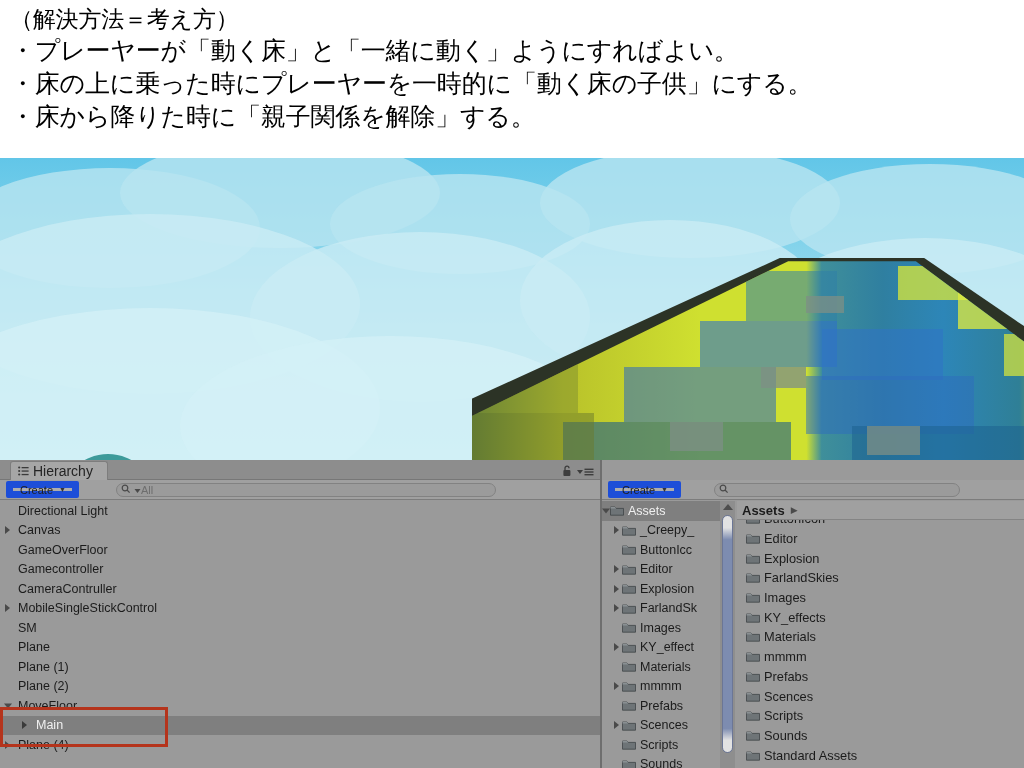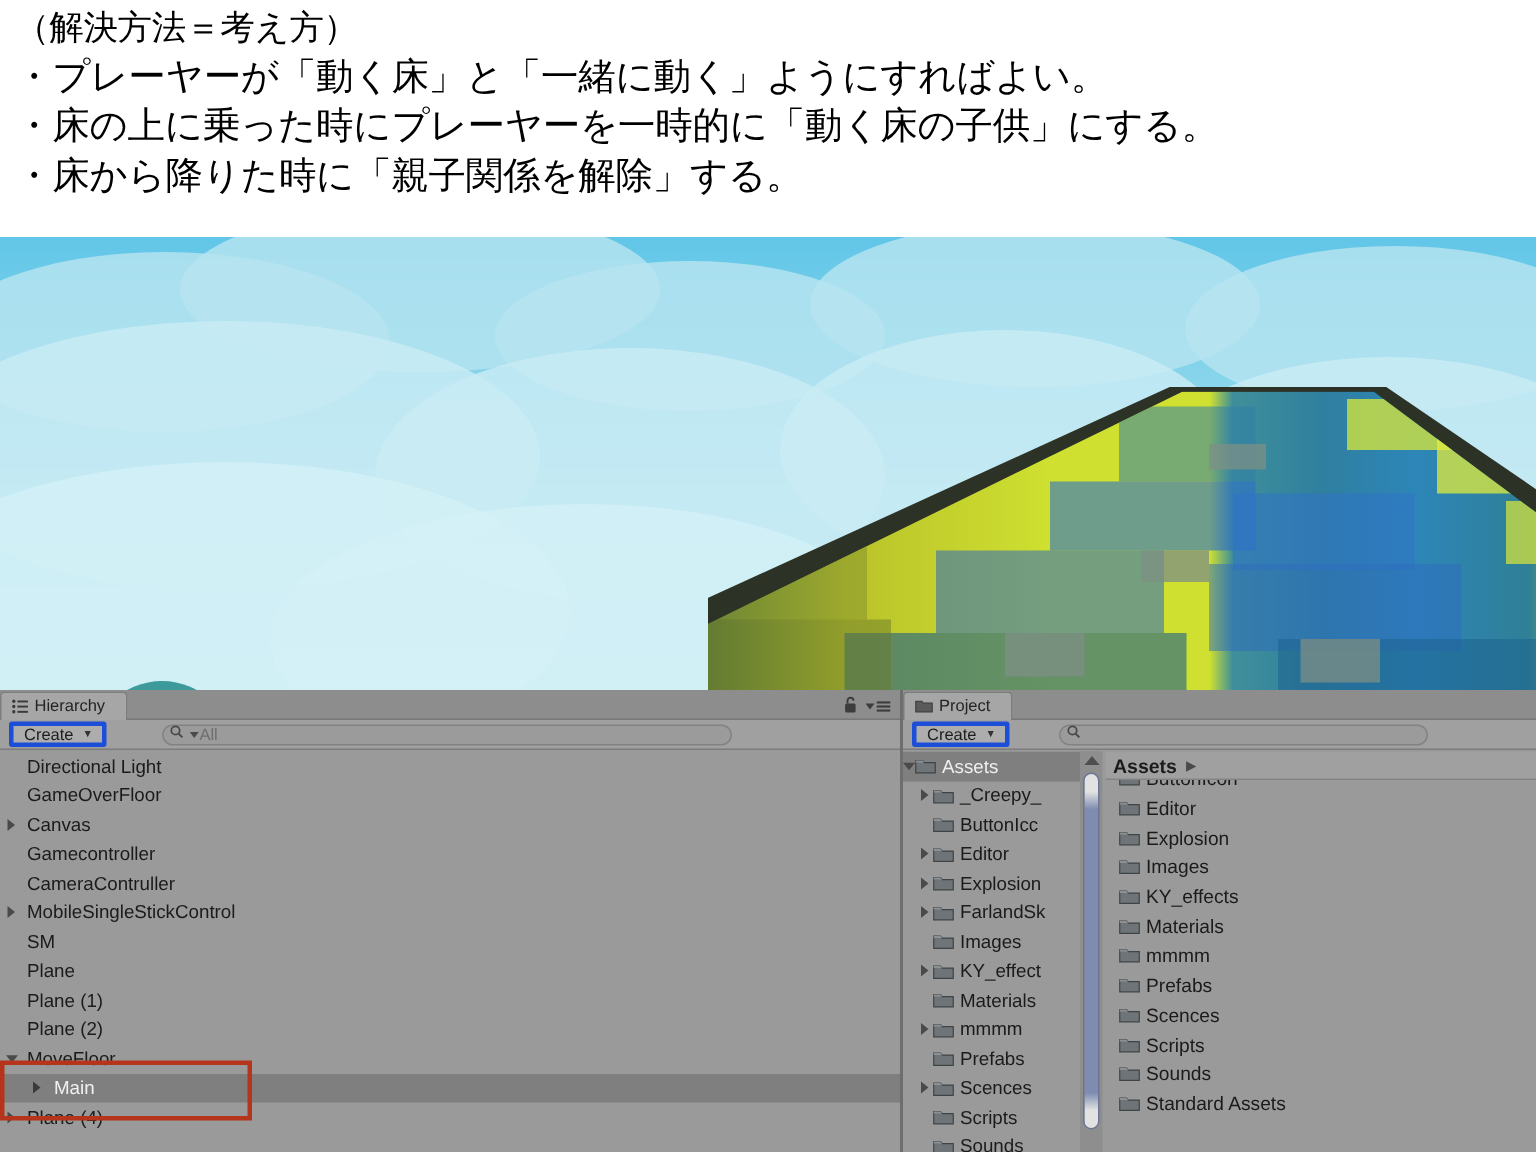--- a/index.html
+++ b/index.html
@@ -85,47 +85,47 @@
     background: #6e6e6e;
   }
 
   
   .tabstrip {
     position: absolute; left: 0; top: 0; width: 100%; height: 20px;
     background: #8d8d8d;
     border-bottom: 1px solid #777;
   }
   .tab {
-    position: absolute; left: 0; top: 1px; height: 19px;
+    position: absolute; left: 10px; top: 1px; height: 19px;
     padding: 0 14px 0 7px;
     background: #a6a6a6;
     border: 1px solid #7d7d7d;
     border-bottom: none;
     border-radius: 3px 3px 0 0;
     display: flex; align-items: center; gap: 4px;
-    font-size: 11px; color: #242424;
+    font-size: 14px; color: #242424;
   }
   .tab .ticon { display: inline-flex; }
   .lockbox {
     position: absolute; right: 6px; top: 3px;
     display: flex; align-items: center; gap: 5px;
   }
 
   
   .toolbar {
     position: absolute; left: 0; top: 20px; width: 100%; height: 20px;
     background: #a0a0a0;
     border-bottom: 1px solid #7c7c7c;
     display: flex; align-items: center;
   }
   .create-btn {
     margin-left: 6px; height: 17px;
     padding: 0 6px 0 7px;
     background: #adadad;
-    border: 3px solid #1d4ed8;
+    border: 7px solid #1d4ed8;
     border-radius: 2px;
     display: flex; align-items: center; gap: 6px;
     font-size: 11px; color: #1d1d1d;
   }
   .create-btn .caret { font-size: 7px; line-height: 7px; color: #333; }
   .search-field {
     height: 14px; border-radius: 7px;
     background: #9b9b9b;
     border: 1px solid #828282;
     display: flex; align-items: center;
@@ -355,25 +355,25 @@
           </span>
           <span>All</span>
         </div>
       </div>
 
       <div class="hlist">
           <div class="hrow">
             <span>Directional Light</span>
           </div>
           <div class="hrow">
+            <span class="arrow"></span>
+            <span>Canvas</span>
+          </div>
+          <div class="hrow">
             <span>GameOverFloor</span>
-          </div>
-          <div class="hrow">
-            <span class="arrow"></span>
-            <span>Canvas</span>
           </div>
           <div class="hrow">
             <span>Gamecontroller</span>
           </div>
           <div class="hrow">
             <span>CameraContruller</span>
           </div>
           <div class="hrow">
             <span class="arrow"></span>
             <span>MobileSingleStickControl</span>
@@ -402,30 +402,20 @@
             <span class="arrow"></span>
             <span>Plane (4)</span>
           </div>
         </div>
       <div class="redbox"></div>
     </div>
 
     <div class="panel-divider"></div>
 
     <div class="panel panel-project">
-      <div class="tabstrip">
-        <div class="tab">
-          <span class="ticon">
-            <svg width="12" height="10" viewBox="0 0 12 10">
-              <path d="M0.5 1.5 h4 l1 1.2 h6 v6 h-11 Z" fill="#5a5a5a" stroke="#3a3a3a" stroke-width=".7"></path>
-            </svg>
-          </span>
-          <span>Project</span>
-        </div>
-      </div>
 
       <div class="toolbar">
         <div class="create-btn">
           <span>Create</span>
           <span class="caret">▼</span>
         </div>
         <div class="search-field" style="width:246px;margin-left:33px;">
           <span class="mag">
             <svg width="11" height="10" viewBox="0 0 11 10">
               <circle cx="4" cy="4" r="2.8" fill="none" stroke="#4a4a4a" stroke-width="1.2"></circle>
@@ -612,20 +602,29 @@
                 </span>
                 <span>Explosion</span>
               </div>
               <div class="pfrow">
                 <span class="folder">
                   <svg width="14" height="11" viewBox="0 0 14 11">
                     <path d="M0.5 2 h4.5 l1.2 1.4 h7.3 v6.8 h-13 Z" fill="#6e7477" stroke="#3f4446" stroke-width=".8"></path>
                     <path d="M0.5 2 h4.5 l1.2 1.4 h-5.7 Z" fill="#8a9093"></path>
                   </svg>
                 </span>
+                <span>FarlandSkies</span>
+              </div>
+              <div class="pfrow">
+                <span class="folder">
+                  <svg width="14" height="11" viewBox="0 0 14 11">
+                    <path d="M0.5 2 h4.5 l1.2 1.4 h7.3 v6.8 h-13 Z" fill="#6e7477" stroke="#3f4446" stroke-width=".8"></path>
+                    <path d="M0.5 2 h4.5 l1.2 1.4 h-5.7 Z" fill="#8a9093"></path>
+                  </svg>
+                </span>
                 <span>Images</span>
               </div>
               <div class="pfrow">
                 <span class="folder">
                   <svg width="14" height="11" viewBox="0 0 14 11">
                     <path d="M0.5 2 h4.5 l1.2 1.4 h7.3 v6.8 h-13 Z" fill="#6e7477" stroke="#3f4446" stroke-width=".8"></path>
                     <path d="M0.5 2 h4.5 l1.2 1.4 h-5.7 Z" fill="#8a9093"></path>
                   </svg>
                 </span>
                 <span>KY_effects</span>

